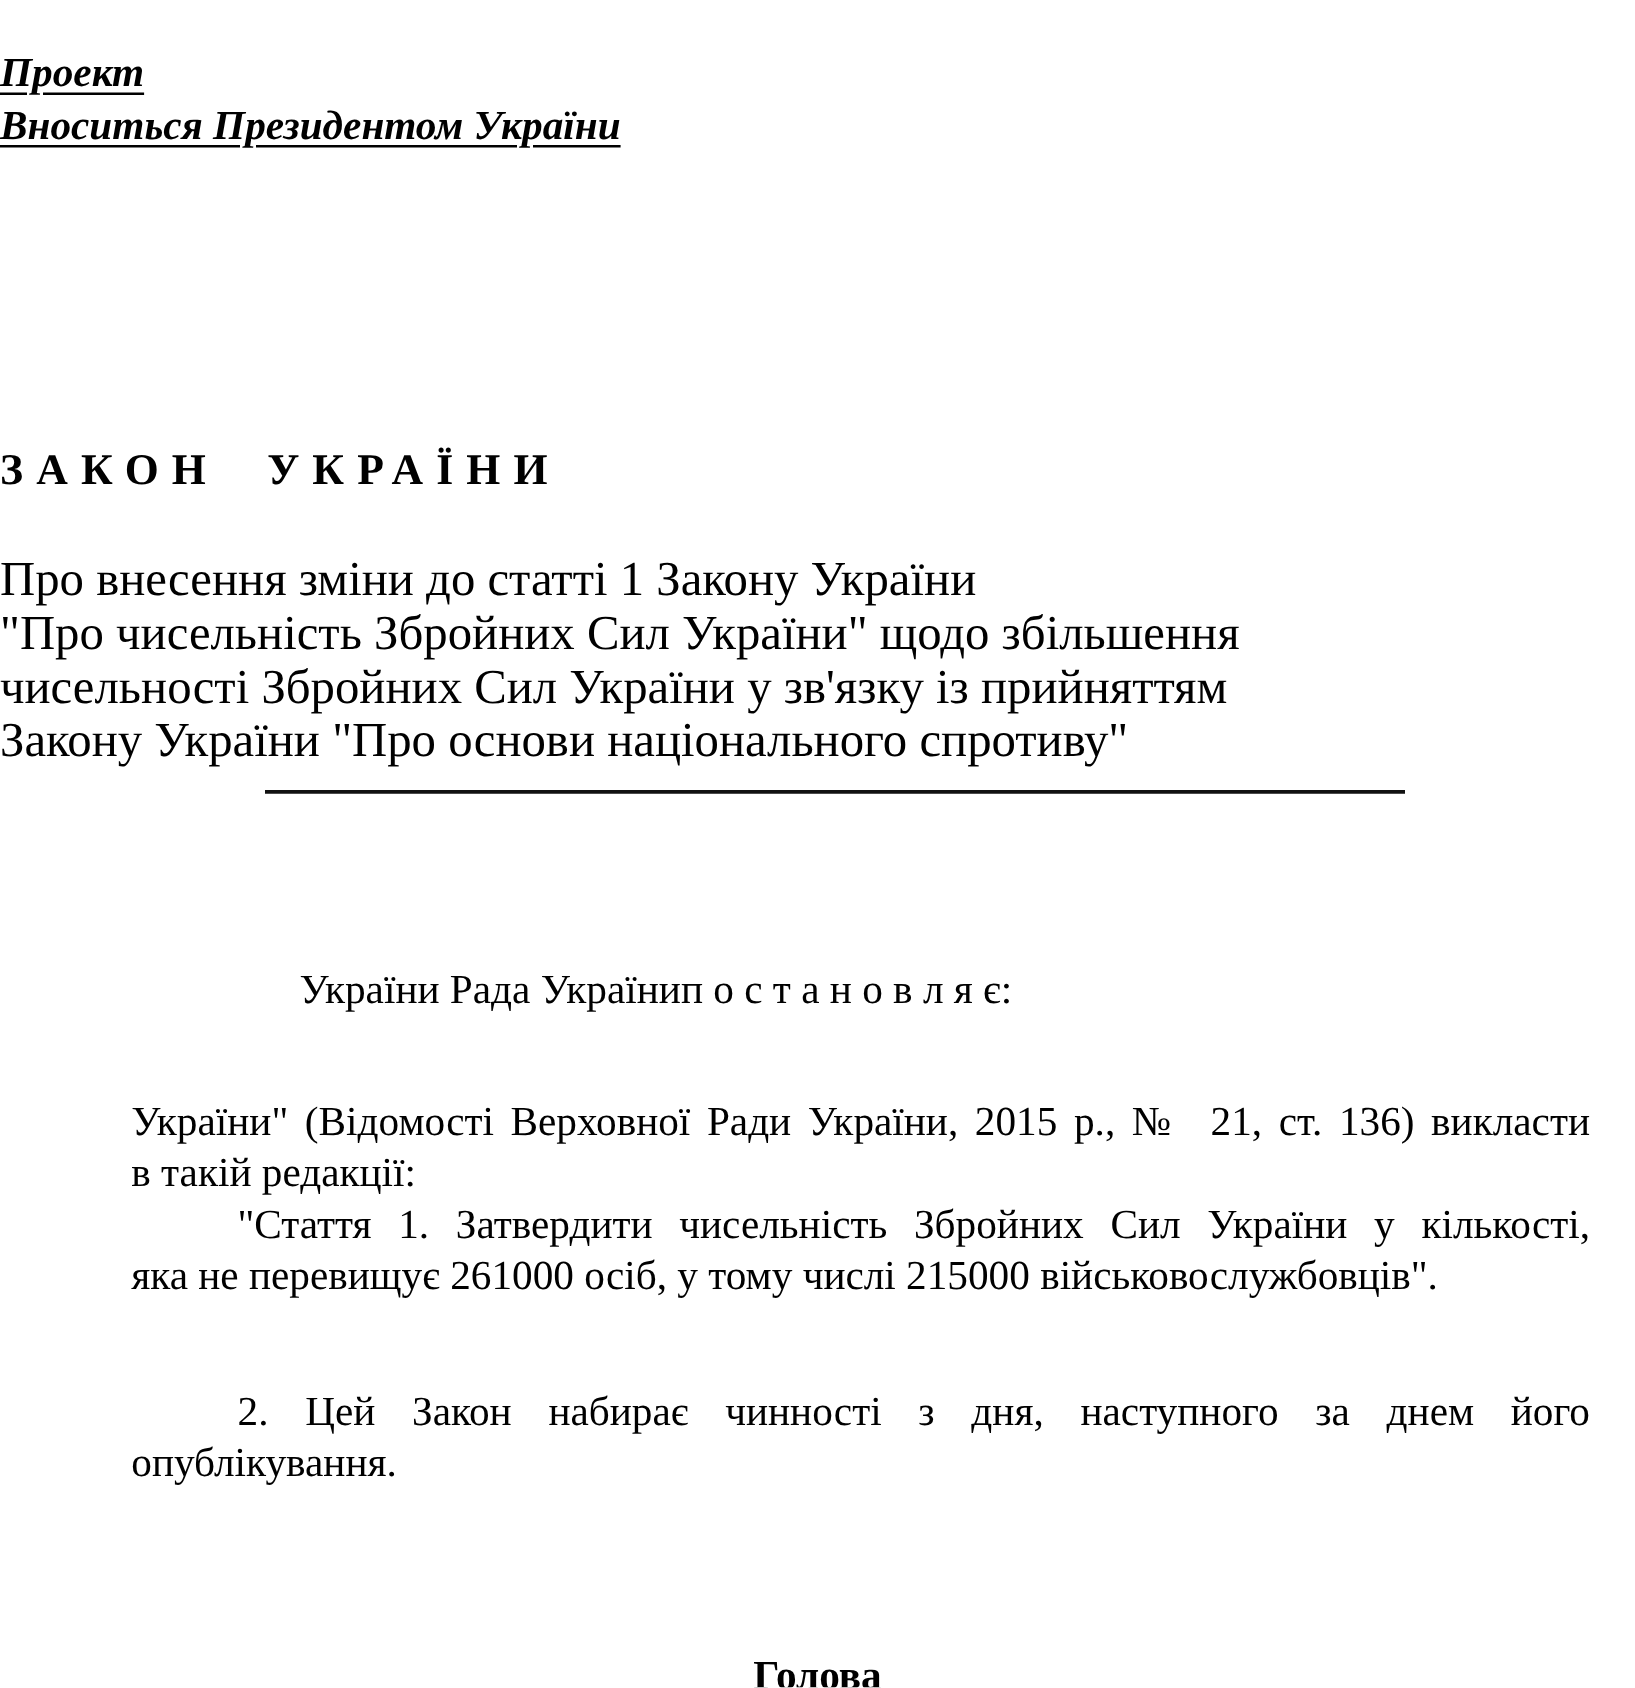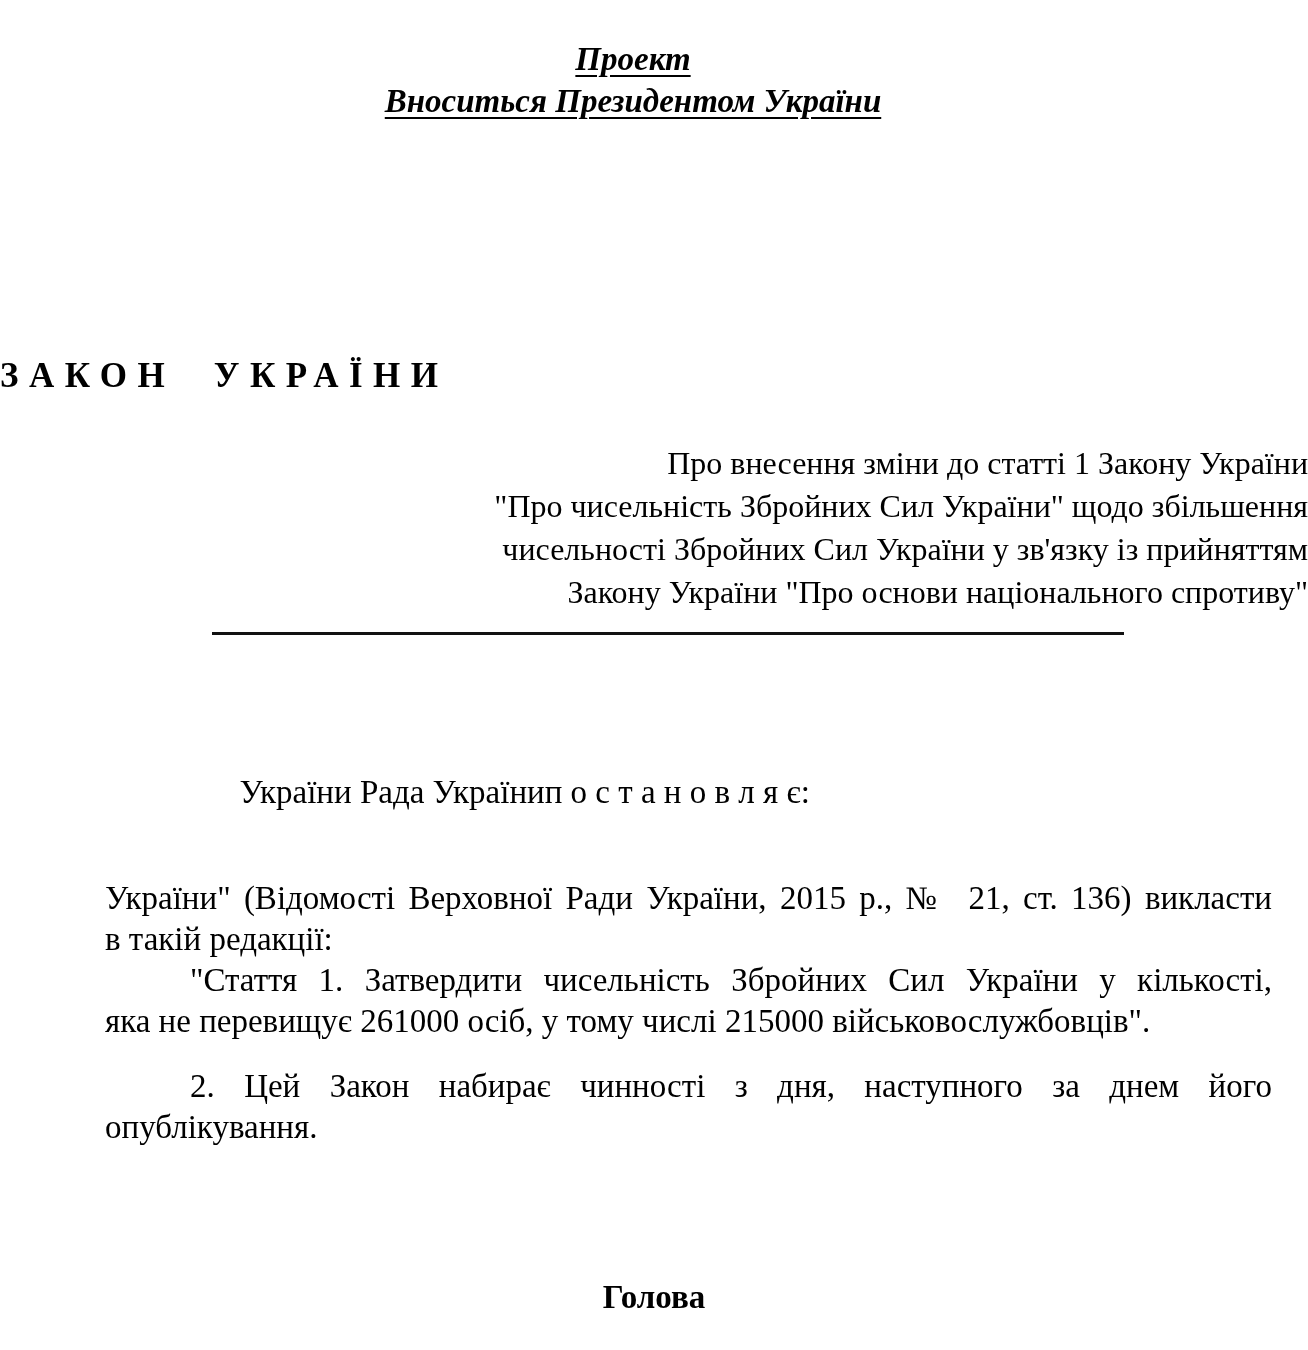--- a/index.html
+++ b/index.html
@@ -14,21 +14,21 @@
     position: relative;
     width: 1308px;
     height: 1350px;
     background: #ffffff;
     overflow: hidden;
   }
   
   .doc-header {
     padding-top: 38px;
     padding-right: 42px;
-    text-align: center;
+    text-align: left;
     font-size: 33px;
     line-height: 42px;
     font-style: italic;
     font-weight: bold;
   }
   .doc-header .u {
     text-decoration: underline;
     text-decoration-thickness: 2px;
     text-underline-offset: 5px;
   }
@@ -38,22 +38,22 @@
     text-align: left;
     font-size: 35px;
     line-height: 44px;
     font-weight: bold;
     letter-spacing: 0.30em;
     word-spacing: 0.55em;
   }
   
   .law-subtitle {
     margin-top: 44px;
-    text-align: right;
-    font-size: 32px;
+    text-align: left;
+    font-size: 39px;
     line-height: 43px;
     font-weight: normal;
   }
   
   .rule {
     width: 912px;
     height: 3px;
     background: #111111;
     margin: 18px auto 0 auto;
     transform: translateX(14px);
@@ -73,21 +73,21 @@
   .resolution .gap { }
   .jline {
     text-align: justify;
     text-align-last: justify;
     white-space: pre-wrap;
   }
   .jline.first { text-indent: 85px; }
   .jline.last { text-align: center; text-align-last: left; }
   .para-1 { margin-top: 24px; }
   .para-quote { margin-top: 0px; }
-  .para-2 { margin-top: 24px; }
+  .para-2 { margin-top: 68px; }
   
   .signature {
     margin-top: 128px;
     text-align: center;
     font-size: 33px;
     line-height: 43px;
     font-weight: bold;
   }
 </style>
 </head>

